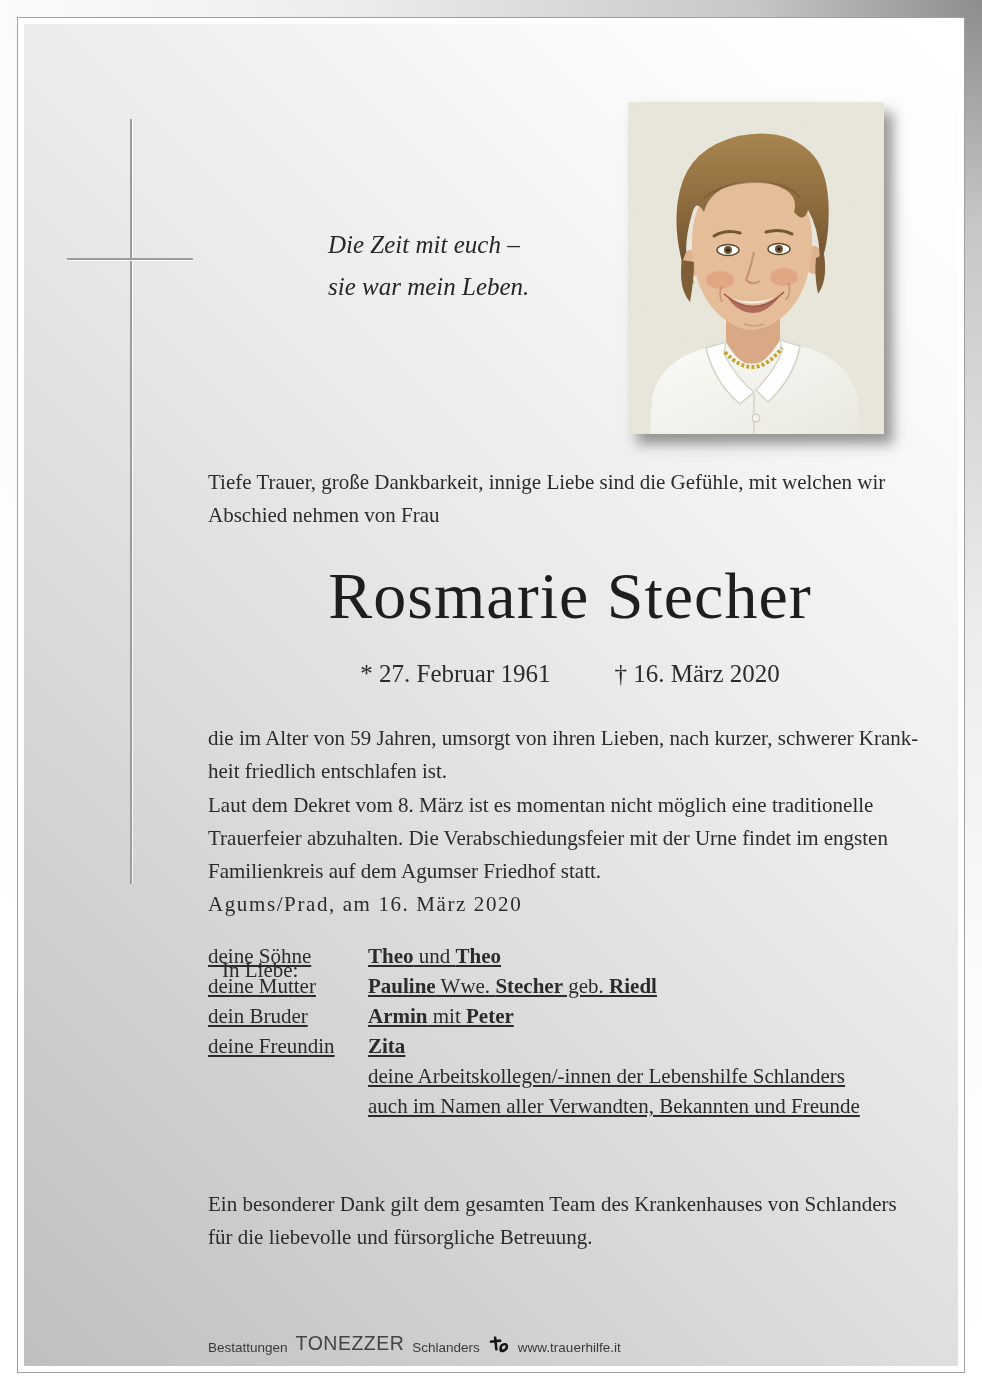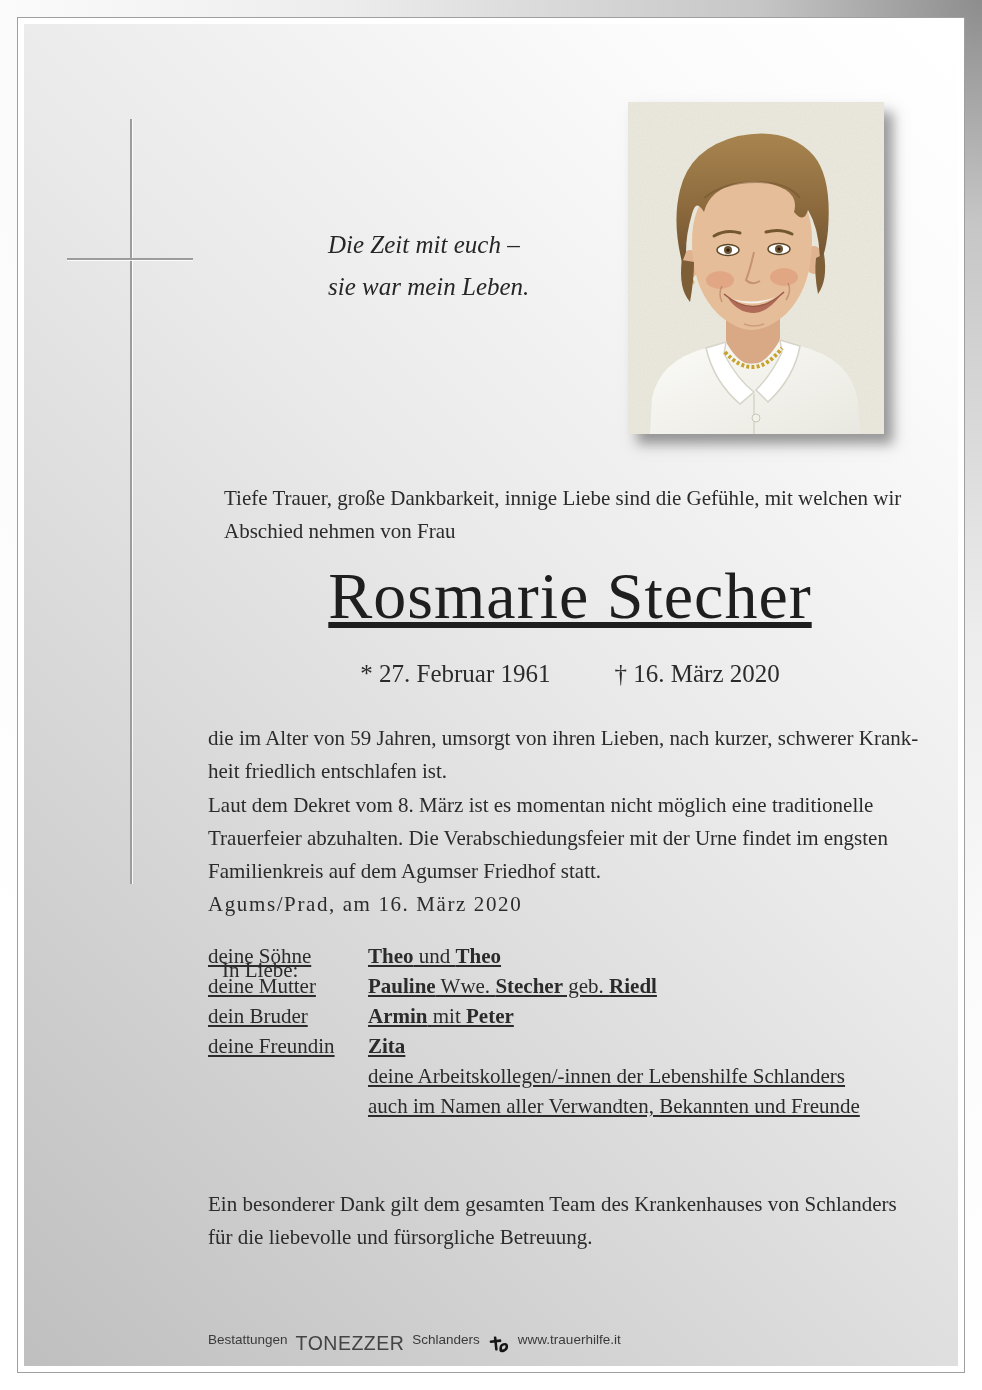--- a/index.html
+++ b/index.html
@@ -32,27 +32,27 @@
     font-style:italic;font-size:25px;line-height:42px;
     white-space:pre-line;color:#262626;
   }
   .photo{
     position:absolute;left:628px;top:102px;width:256px;height:332px;margin:0;
     box-shadow:9px 10px 12px rgba(55,55,55,.5);
     background:#eceadf;
   }
   .photo svg{display:block;width:256px;height:332px;}
   .intro{
-    position:absolute;left:208px;top:466px;margin:16px;
+    position:absolute;left:208px;top:466px;margin:0;
     font-size:21px;line-height:33px;white-space:pre-line;
   }
   .name{
     position:absolute;left:208px;top:558px;width:724px;margin:0;
     font-size:66px;font-weight:normal;text-align:center;
-    color:#1e1e1e;letter-spacing:1px;text-decoration:underline;
+    color:#1e1e1e;letter-spacing:1px;
   }
   .dates{
     position:absolute;left:208px;top:660px;width:724px;
     display:flex;justify-content:center;gap:64px;
     font-size:25px;
   }
   .para{position:absolute;left:208px;margin:0;font-size:21px;line-height:33px;white-space:pre-line;}
   .p1{top:722px;}
   .p2{top:789px;}
   .dateline{
@@ -66,21 +66,21 @@
   }
   .frow{display:flex;}
   .flabel{width:160px;flex:none;}
   .fvalue .b{font-weight:bold;}
   .thanks{
     position:absolute;left:208px;top:1188px;margin:0;
     font-size:21px;line-height:33px;white-space:pre-line;
   }
   .footer{
     position:absolute;left:208px;top:1332px;
-    display:flex;align-items:flex-start;gap:8px;
+    display:flex;align-items:flex-end;gap:8px;
     font-family:"Liberation Sans","DejaVu Sans",sans-serif;
     font-size:13.5px;color:#3a3a3a;
   }
   .footer .brand{font-size:19.5px;letter-spacing:.5px;color:#444;}
   .footer .logo{align-self:center;width:22px;height:20px;position:relative;top:2px;}
 </style>
 </head>
 <body>
 
 <div class="page">

